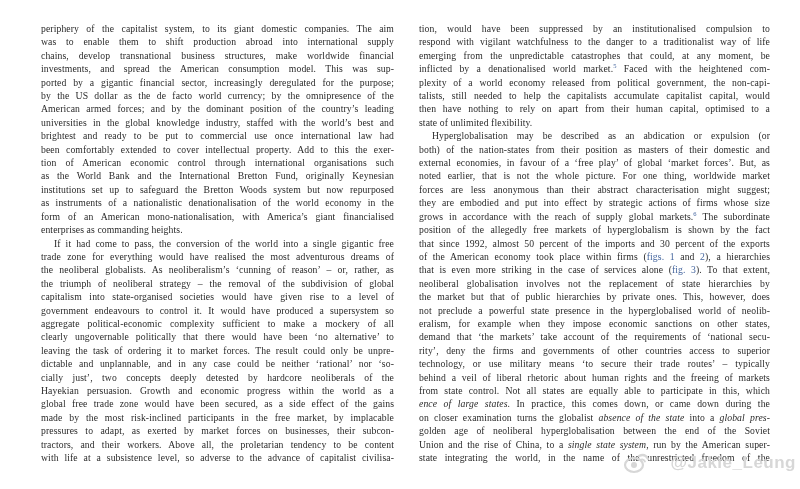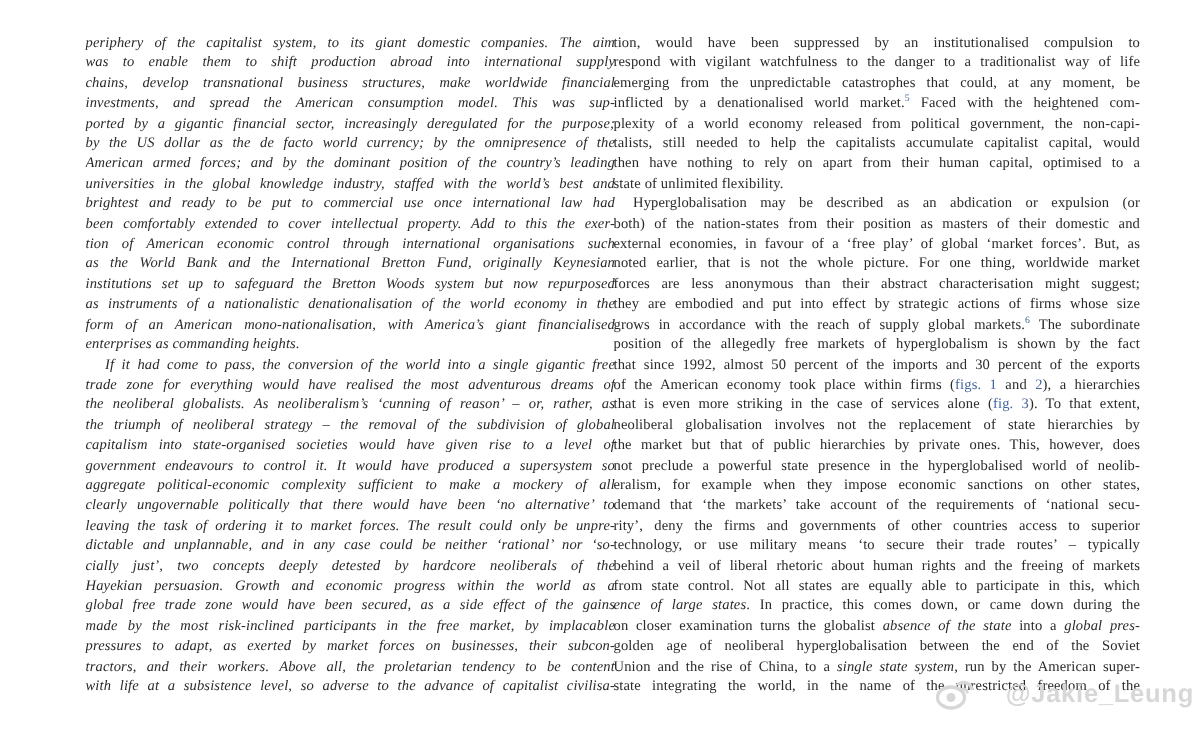--- a/index.html
+++ b/index.html
@@ -10,22 +10,22 @@
     color: var(--text, #2a2a2a);
     position: relative;
     overflow: hidden;
   }
   .book-page { position: absolute; inset: 0; }
   .col {
     position: absolute;
     top: 22px;
     font-size: 9.7px;
   }
-  .col-left  { left: 57px;  width: 353px; font-style: italic; }
-  .col-right { left: 409px; width: 351px; }
+  .col-left  { left: 41px;  width: 353px; }
+  .col-right { left: 419px; width: 351px; }
   .line {
     height: 13.42px;
     line-height: 13.42px;
     text-align: justify;
     text-align-last: justify;
     text-justify: inter-word;
     overflow: hidden;
     letter-spacing: 0.1px;
   }
   .line.end { text-align-last: left; }

